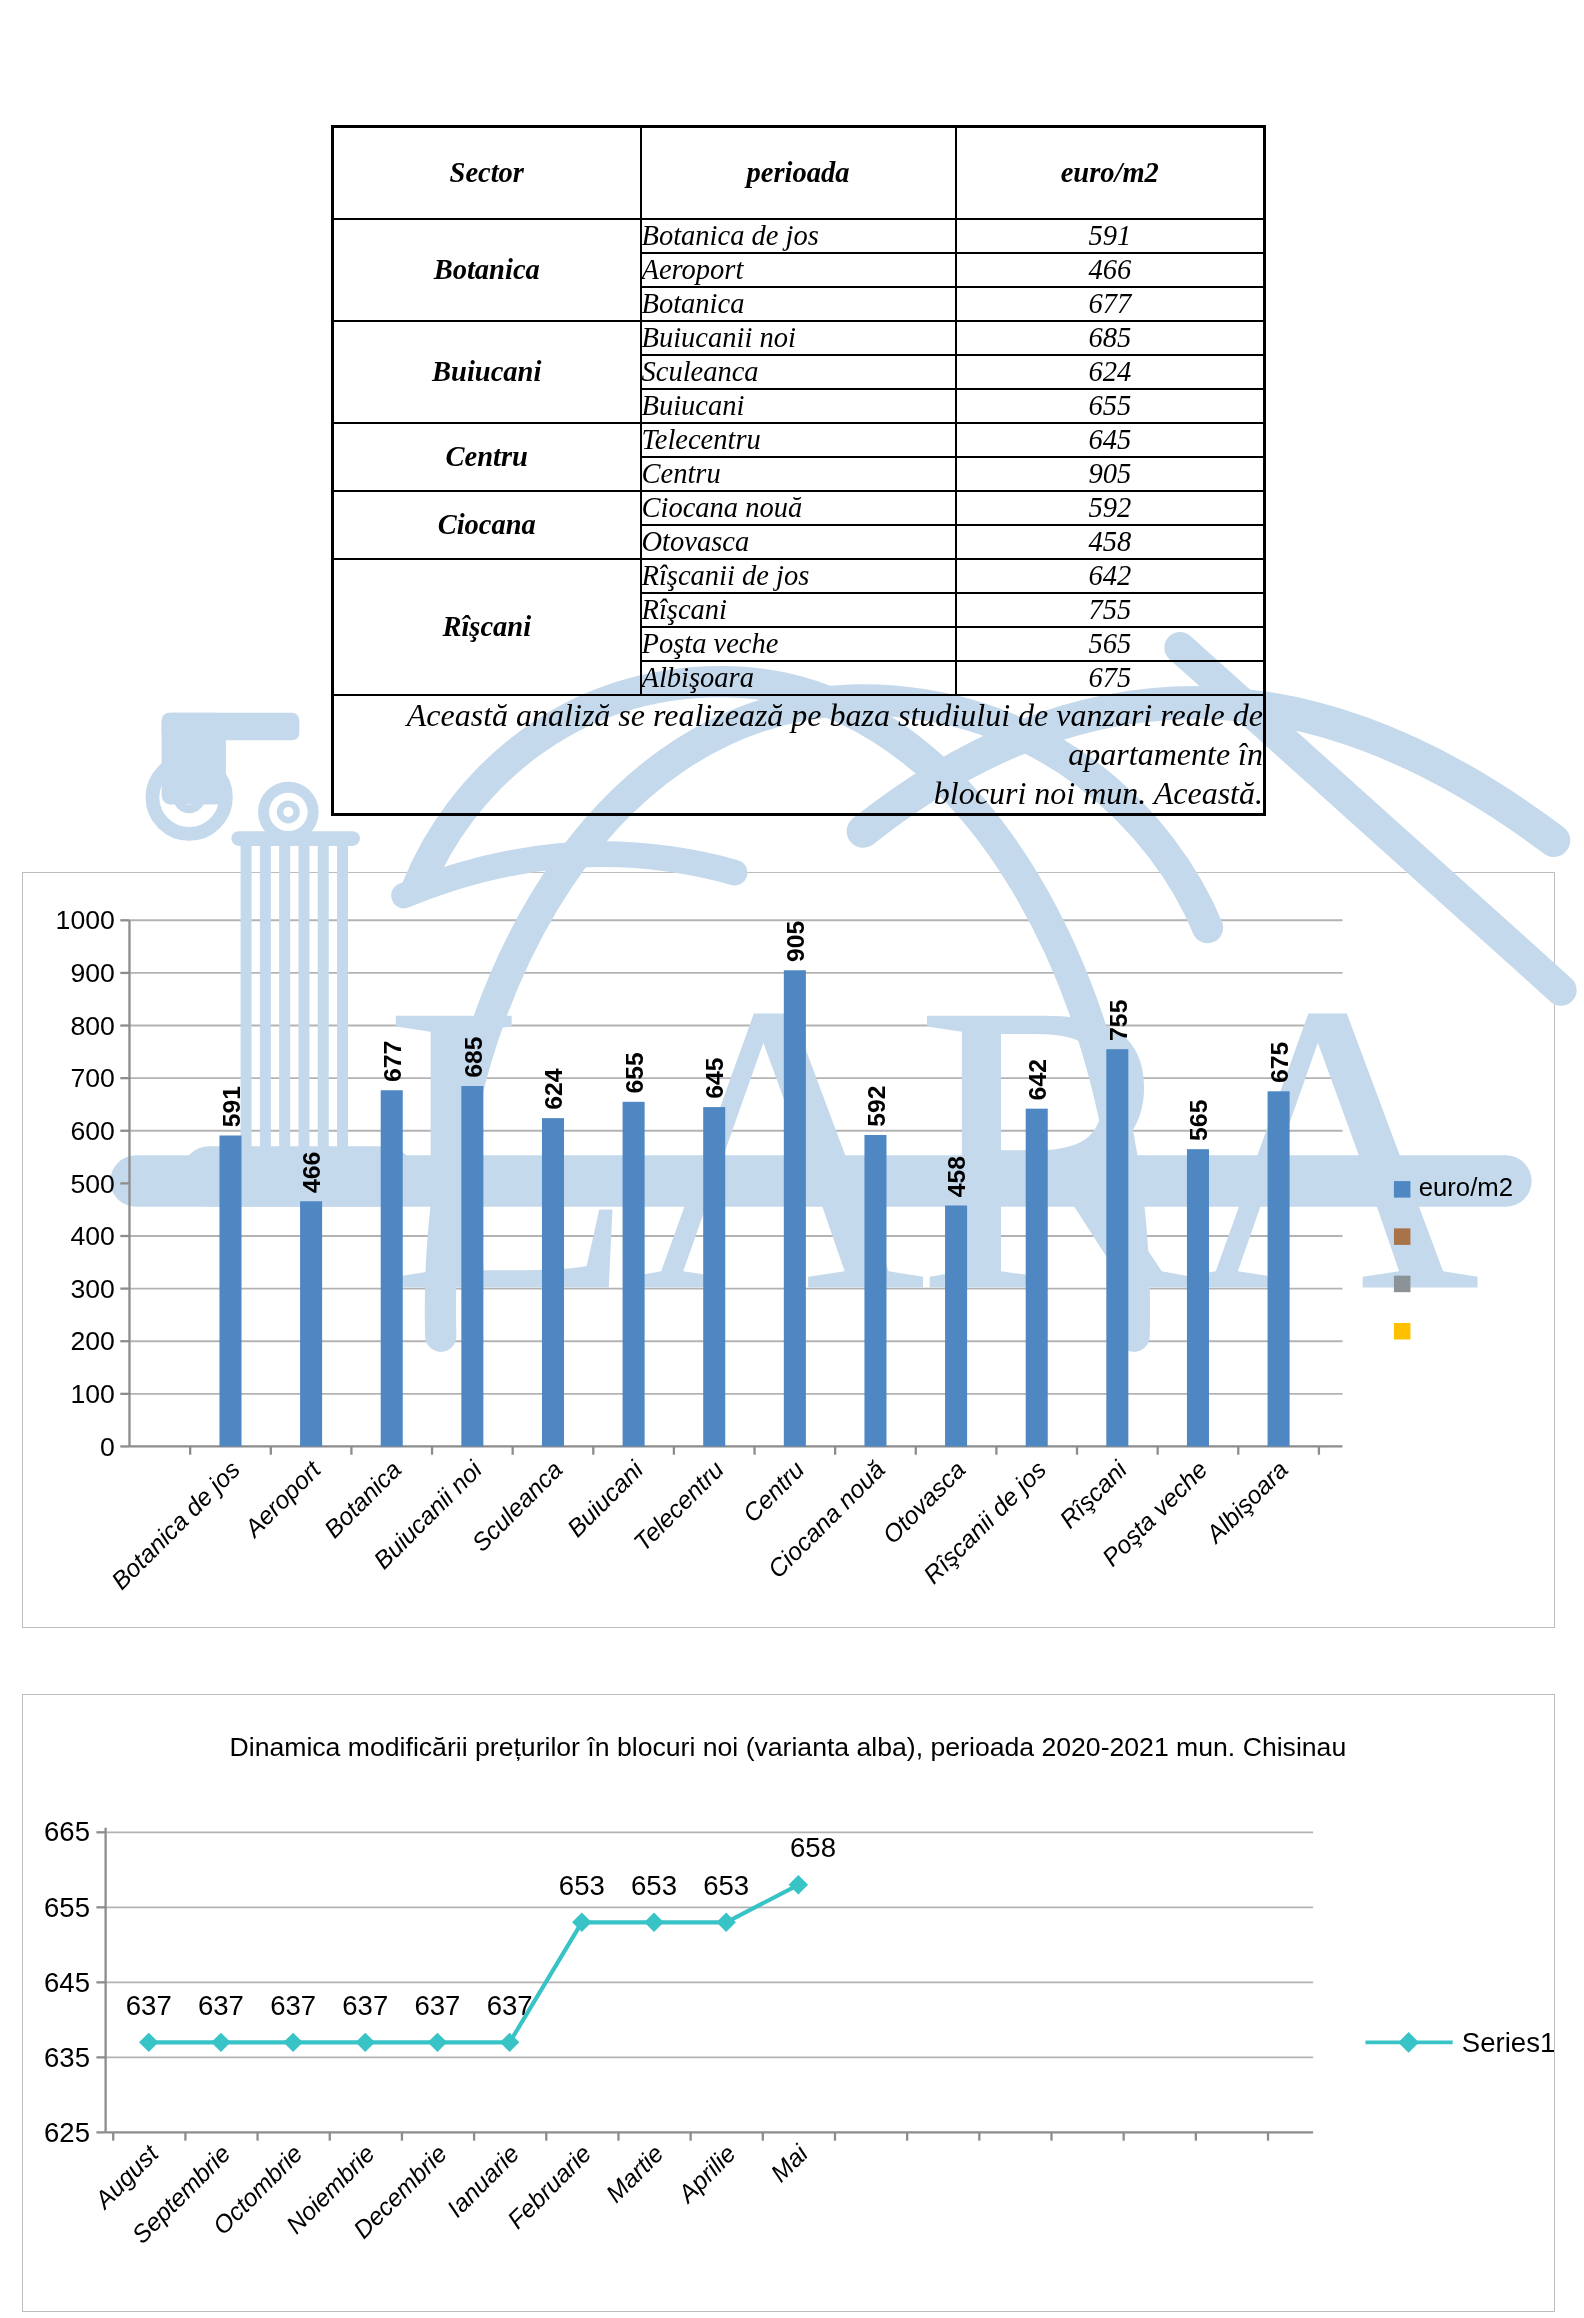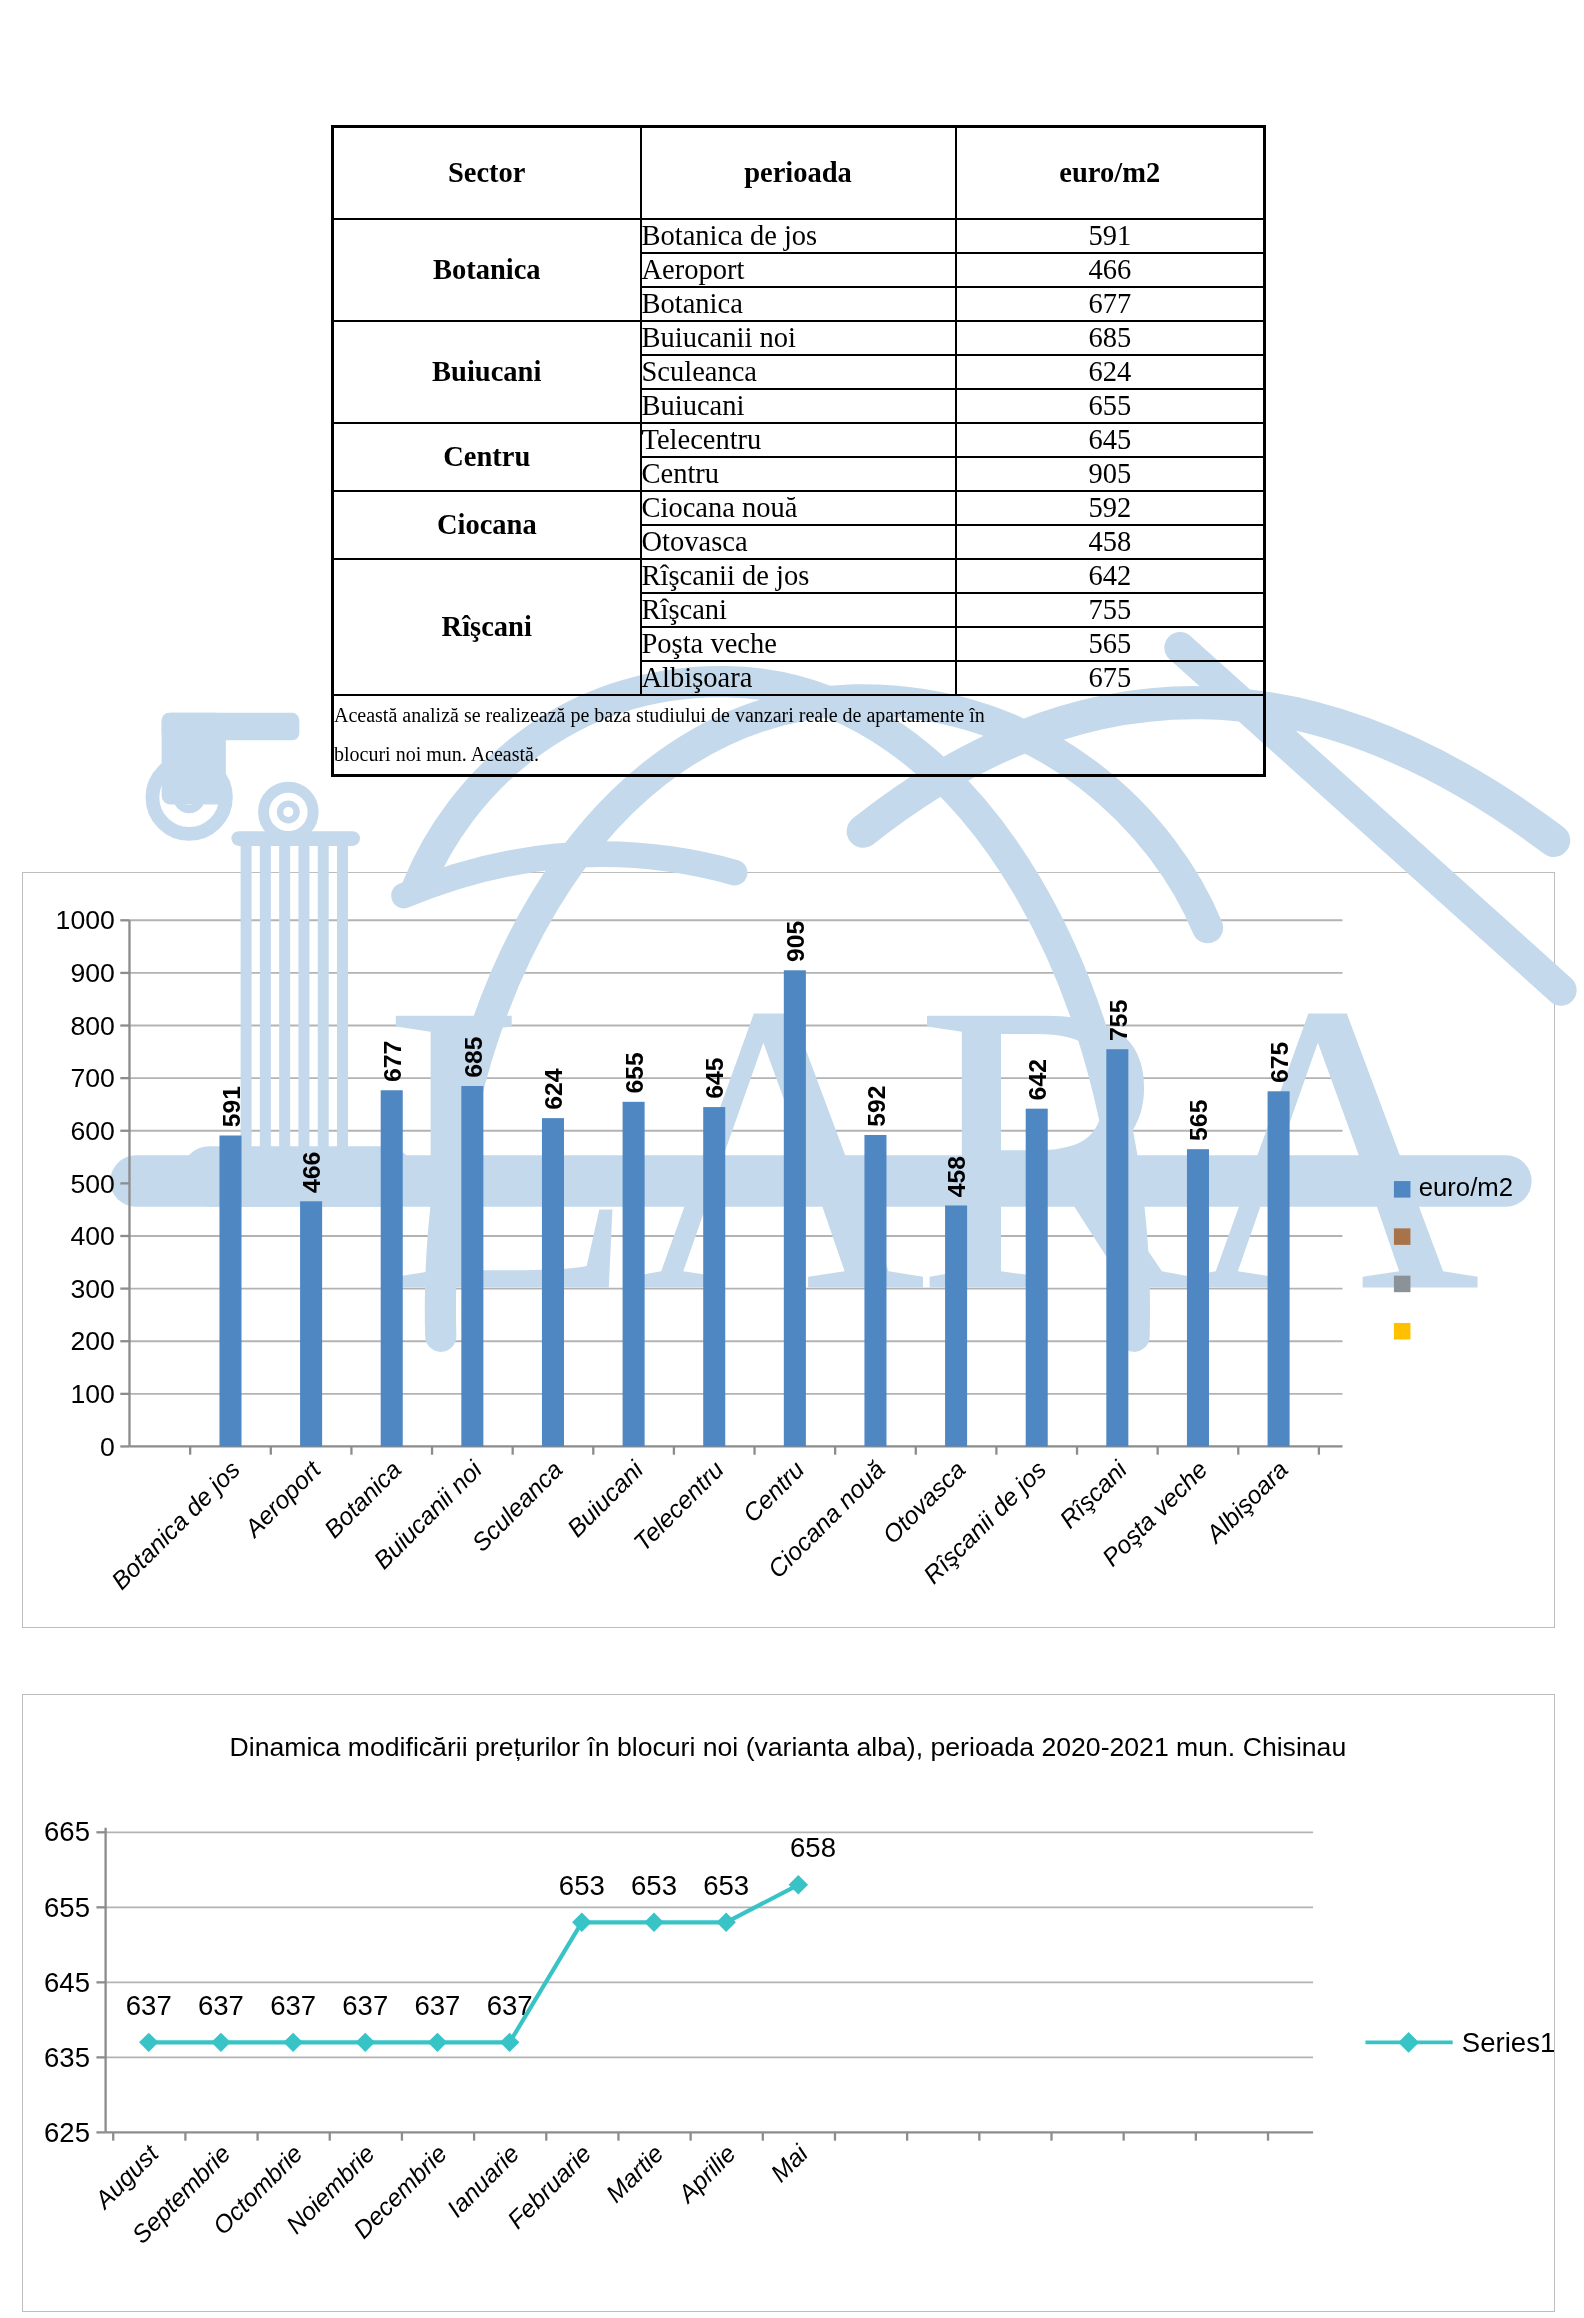--- a/index.html
+++ b/index.html
@@ -9,29 +9,29 @@
   
   #watermark{left:0;top:0;z-index:2;pointer-events:none;}
   #bar-grid-layer{left:0;top:0;z-index:1;pointer-events:none;}
   #bar-fore-layer,#line-layer{left:0;top:0;z-index:3;pointer-events:none;}
   .panel{border:1.8px solid #bdbdbd;background:transparent;z-index:0;}
   
   #doc-title{left:0;right:0;top:27.5px;text-align:center;z-index:3;
              font-weight:bold;font-size:34px;line-height:43px;color:#000;}
   
   #price-table{left:331px;top:125px;width:932px;border-collapse:collapse;z-index:3;
-               table-layout:fixed;background:transparent;font-size:28.5px;color:#000;}
+               table-layout:fixed;background:transparent;font-size:28.5px;color:#000;font-style:italic;}
   #price-table th,#price-table td{border:2.8px solid #000;padding:0;}
   #price-table{border:3.7px solid #000;}
   #price-table th{height:90px;font-weight:bold;text-align:center;}
   #price-table td{height:30px;}
   td.sector-cell{font-weight:bold;text-align:center;}
   td.subsector-cell{text-align:left;padding-left:9.2px;}
   td.value-cell{text-align:center;}
-  td.note-cell{height:103px;text-align:left;font-size:20px;line-height:39px;vertical-align:middle;}
+  td.note-cell{height:103px;text-align:right;font-size:32px;line-height:39px;vertical-align:middle;}
 </style>
 </head>
 <body>
 
 <div id="doc-title" class="abs">
 </div>
 
 <svg id="watermark" class="abs" width="1584" height="2319" viewBox="0 0 1725 2525">
   <g fill="none" stroke="#c5d9ec" stroke-linecap="round">
     <path stroke-width="34" d="M 480 1455 C 470 1110 640 770 930 762 C 1140 758 1270 900 1315 1010"></path>

